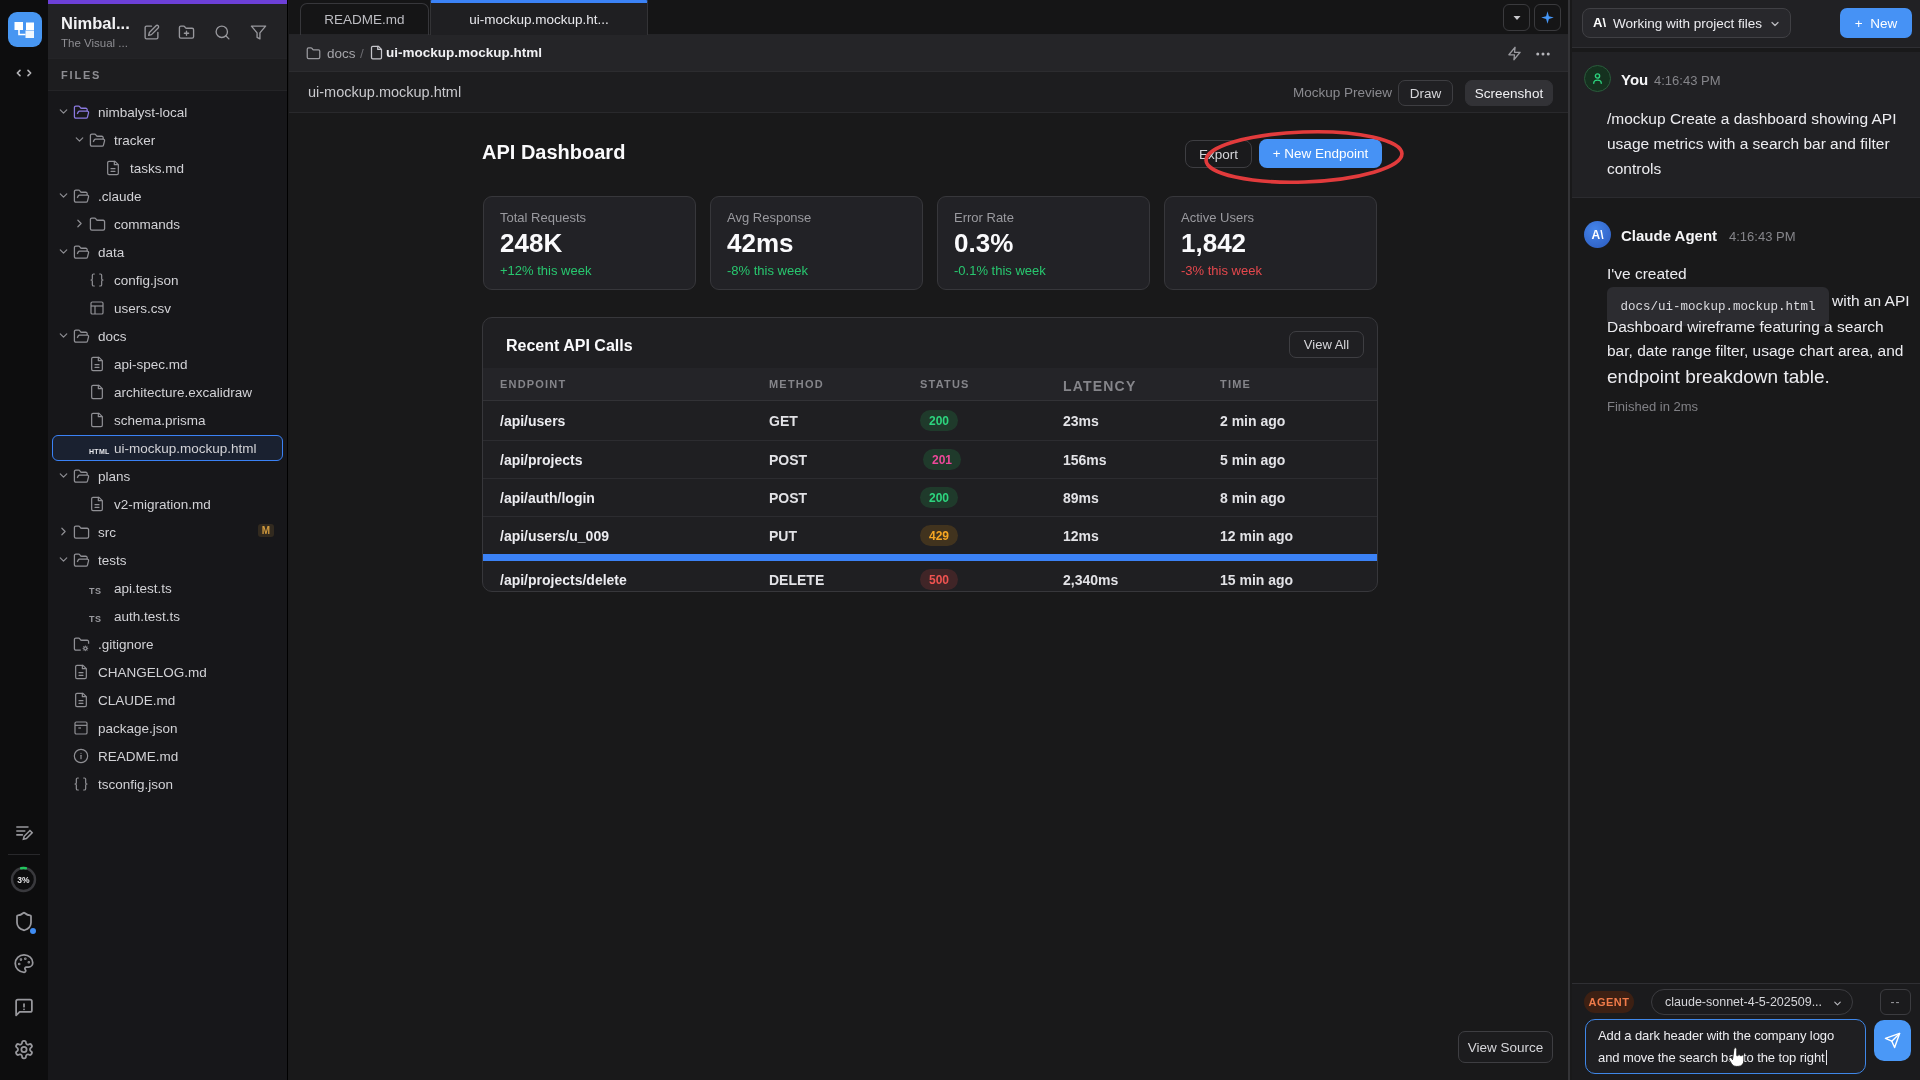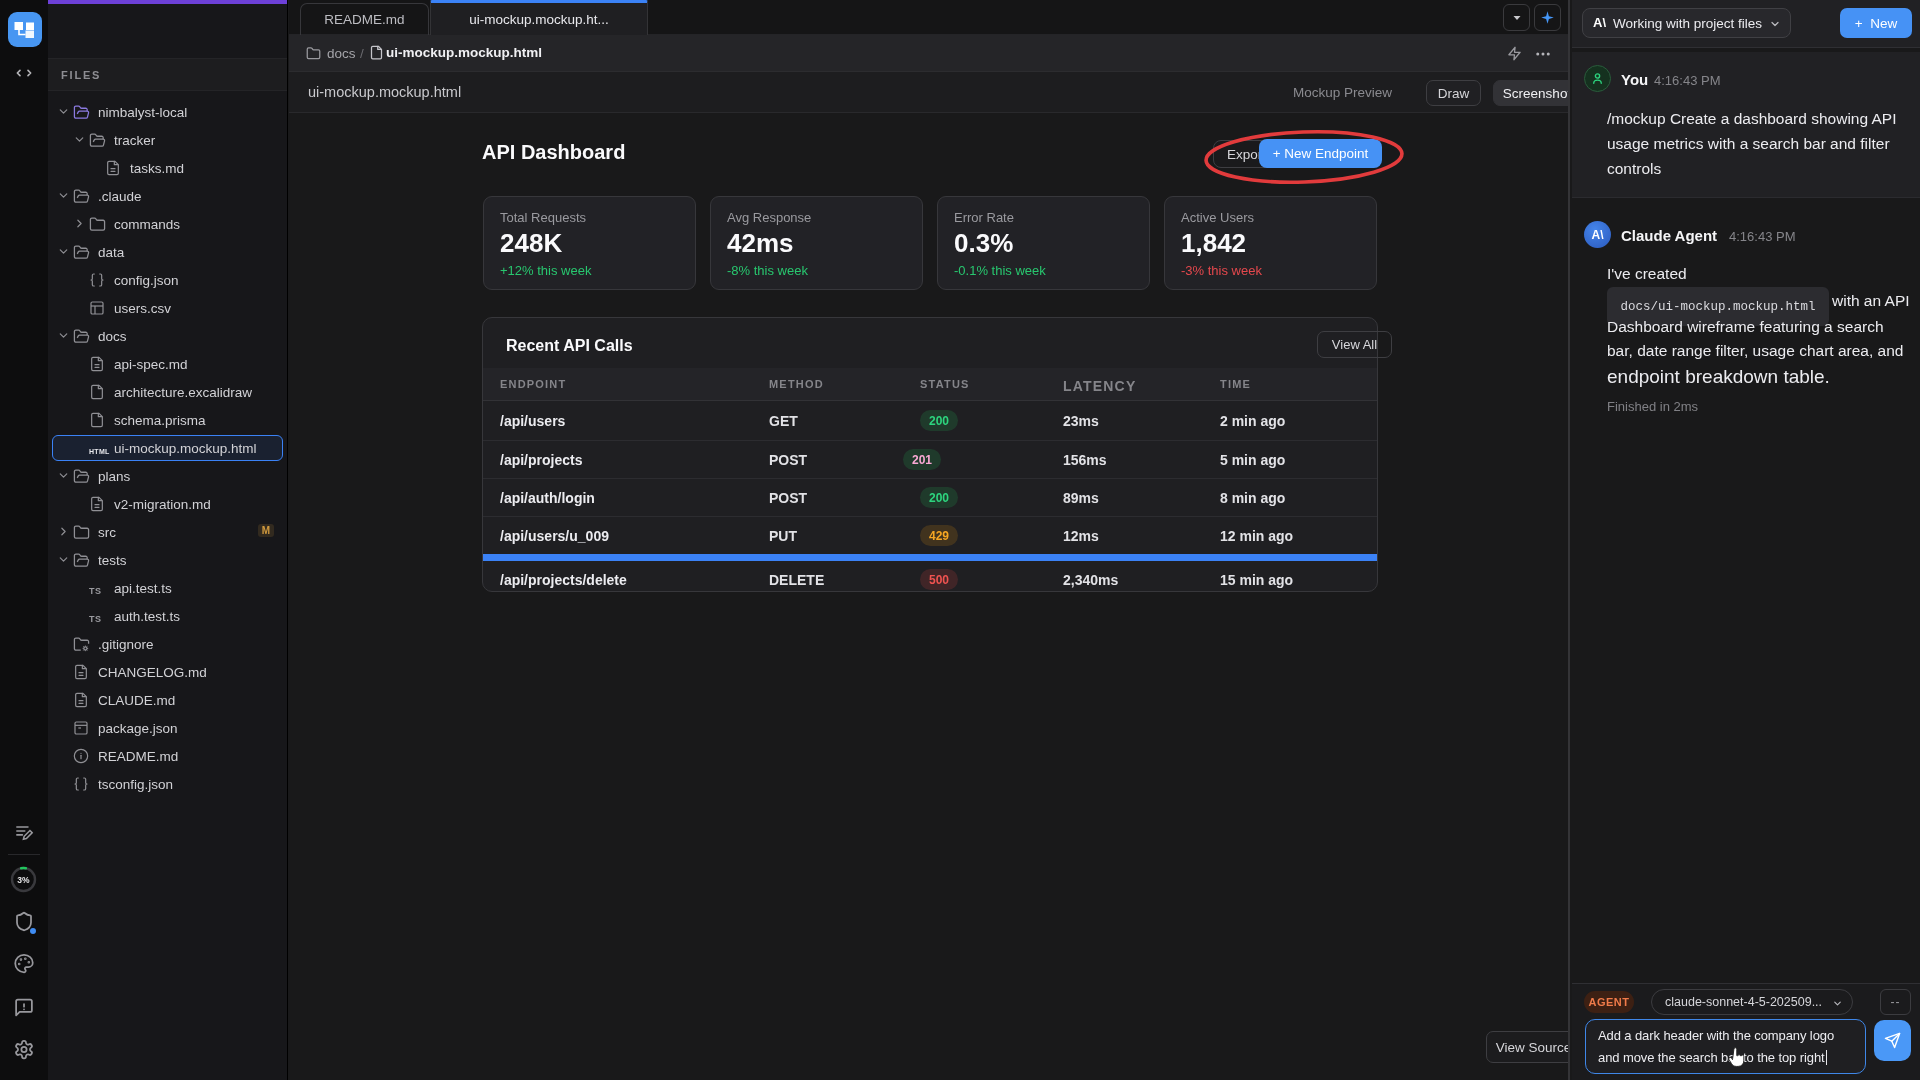--- a/index.html
+++ b/index.html
@@ -16,21 +16,21 @@
   #filesbar { position:absolute; left:0; top:58px; width:100%; height:33px; background:#1d1d1f; border-top:1px solid #242427; border-bottom:1px solid #242427; }
   .tr { position:absolute; left:0; width:240px; height:28px; display:flex; align-items:center; color:#d2d2d6; font-size:13.5px; }
   .tr .ch { position:absolute; color:#8e8e93; }
   .tr .ic { position:absolute; color:#909095; }
   .tr .tx { position:absolute; white-space:nowrap; }
   
   #main { left:289px; top:0; width:1279px; height:1080px; background:#19191a; }
   #tabbar { position:absolute; left:0; top:0; width:100%; height:35px; background:#151516; border-bottom:1px solid #242427; }
   #crumb { position:absolute; left:0; top:35px; width:100%; height:37px; background:#252528; border-bottom:1px solid #2c2c2f; }
   #ptool { position:absolute; left:0; top:72px; width:100%; height:41px; background:#1d1d1f; border-bottom:1px solid #29292c; }
-  .btn { position:absolute; display:flex; align-items:center; justify-content:center; border-radius:7px; font-size:13.5px; color:#d6d6da; border:1px solid #3e3e42; background:#202023;margin-left:28px; }
+  .btn { position:absolute; display:flex; align-items:center; justify-content:center; border-radius:7px; font-size:13.5px; color:#d6d6da; border:1px solid #3e3e42; background:#202023; }
   .card { position:absolute; background:#222226; border:1px solid #37373b; border-radius:9px; }
   .pill { position:absolute; border-radius:11px; font-size:12px; font-weight:bold; display:flex; align-items:center; justify-content:center; }
   
   #rpanel { left:1570px; top:0; width:350px; height:1080px; background:#19191a; }
   .mono { font-family:"Liberation Mono", monospace; }
 </style>
 </head>
 <body>
 <div id="rail" class="abs">
   <div class="abs" style="left:8px;top:12px;width:34px;height:35px;border-radius:9px;background:#4796f2;">
@@ -75,20 +75,40 @@
       <path d="M12 8v3"></path>
       <path d="M12 14h.01"></path>
     </svg>
   <svg class="railic" style="top:1039px" width="21" height="21" viewBox="0 0 24 24" fill="none" stroke="currentColor" stroke-width="2" stroke-linecap="round" stroke-linejoin="round">
       <path d="M12.22 2h-.44a2 2 0 0 0-2 2v.18a2 2 0 0 1-1 1.73l-.43.25a2 2 0 0 1-2 0l-.15-.08a2 2 0 0 0-2.73.73l-.22.38a2 2 0 0 0 .73 2.73l.15.1a2 2 0 0 1 1 1.72v.51a2 2 0 0 1-1 1.74l-.15.09a2 2 0 0 0-.73 2.73l.22.38a2 2 0 0 0 2.73.73l.15-.08a2 2 0 0 1 2 0l.43.25a2 2 0 0 1 1 1.73V20a2 2 0 0 0 2 2h.44a2 2 0 0 0 2-2v-.18a2 2 0 0 1 1-1.73l.43-.25a2 2 0 0 1 2 0l.15.08a2 2 0 0 0 2.73-.73l.22-.39a2 2 0 0 0-.73-2.73l-.15-.08a2 2 0 0 1-1-1.74v-.5a2 2 0 0 1 1-1.74l.15-.09a2 2 0 0 0 .73-2.73l-.22-.38a2 2 0 0 0-2.73-.73l-.15.08a2 2 0 0 1-2 0l-.43-.25a2 2 0 0 1-1-1.73V4a2 2 0 0 0-2-2z"></path>
       <circle cx="12" cy="12" r="3"></circle>
     </svg>
 </div>
 <div id="sidebar" class="abs">
   <div id="sbtop"></div>
+  <div id="sbhead">
+    <div class="abs" style="left:13px;top:10px;font-size:16.5px;font-weight:bold;color:#f2f2f4;">Nimbal...</div>
+    <div class="abs" style="left:13px;top:33px;font-size:11.5px;color:#8e8e93;">The Visual ...</div>
+    <svg class="abs" style="left:95px;top:20px;color:#98989d" width="17" height="17" viewBox="0 0 24 24" fill="none" stroke="currentColor" stroke-width="1.9" stroke-linecap="round" stroke-linejoin="round">
+        <path d="M12 3H5a2 2 0 0 0-2 2v14a2 2 0 0 0 2 2h14a2 2 0 0 0 2-2v-7"></path>
+        <path d="M18.4 2.6a2.1 2.1 0 1 1 3 3L12 15l-4 1 1-4Z"></path>
+      </svg>
+    <svg class="abs" style="left:130px;top:20px;color:#98989d" width="17" height="17" viewBox="0 0 24 24" fill="none" stroke="currentColor" stroke-width="1.9" stroke-linecap="round" stroke-linejoin="round">
+        <path d="M20 20a2 2 0 0 0 2-2V8a2 2 0 0 0-2-2h-7.9a2 2 0 0 1-1.69-.9L9.6 3.9A2 2 0 0 0 7.93 3H4a2 2 0 0 0-2 2v13a2 2 0 0 0 2 2Z"></path>
+        <path d="M12 10v6"></path>
+        <path d="M9 13h6"></path>
+      </svg>
+    <svg class="abs" style="left:166px;top:20px;color:#98989d" width="17" height="17" viewBox="0 0 24 24" fill="none" stroke="currentColor" stroke-width="1.9" stroke-linecap="round">
+        <circle cx="11" cy="11" r="8"></circle>
+        <path d="m21 21-4.3-4.3"></path>
+      </svg>
+    <svg class="abs" style="left:202px;top:20px;color:#98989d" width="17" height="17" viewBox="0 0 24 24" fill="none" stroke="currentColor" stroke-width="1.9" stroke-linecap="round" stroke-linejoin="round">
+        <path d="M22 3H2l8 9.46V19l4 2v-8.54Z"></path>
+      </svg>
+  </div>
   <div id="filesbar">
       <div class="abs" style="left:13px;top:10px;font-size:11px;font-weight:bold;letter-spacing:1.8px;color:#8e8e93;">FILES</div>
     </div>
   <div class="tr" style="top:98px">
       <span class="ch" style="left:9px;top:7px">
         <svg width="13" height="13" viewBox="0 0 24 24" fill="none" stroke="currentColor" stroke-width="2.2" stroke-linecap="round" stroke-linejoin="round">
           <path d="m6 9 6 6 6-6"></path>
         </svg>
       </span>
       <span class="ic" style="left:25px;top:6px;color:#8b7ae0">
@@ -428,21 +448,21 @@
     <div class="abs" style="left:0;top:84px;width:100%;height:38px;">
       <span class="abs" style="left:17px;top:11px;font-size:14px;font-weight:bold;color:#ececf0;">/api/users</span>
       <span class="abs" style="left:286px;top:11px;font-size:14px;font-weight:bold;color:#e2e2e6;">GET</span>
       <span class="pill" style="left:437px;top:8px;width:38px;height:21px;background:rgba(34,197,94,.16);color:#2dd47e;">200</span>
       <span class="abs" style="left:580px;top:11px;font-size:14px;font-weight:bold;color:#e2e2e6;">23ms</span>
       <span class="abs" style="left:737px;top:11px;font-size:14px;font-weight:bold;color:#e2e2e6;">2 min ago</span>
     </div>
     <div class="abs" style="left:0;top:122px;width:100%;height:38px;border-top:1px solid #2c2c30;">
       <span class="abs" style="left:17px;top:11px;font-size:14px;font-weight:bold;color:#ececf0;">/api/projects</span>
       <span class="abs" style="left:286px;top:11px;font-size:14px;font-weight:bold;color:#e2e2e6;">POST</span>
-      <span class="pill" style="left:420px;top:8px;width:38px;height:21px;background:rgba(34,197,94,.16);color:#f9a8d4;">201</span>
+      <span class="pill" style="left:440px;top:8px;width:38px;height:21px;background:rgba(34,197,94,.16);color:#ec4899;">201</span>
       <span class="abs" style="left:580px;top:11px;font-size:14px;font-weight:bold;color:#e2e2e6;">156ms</span>
       <span class="abs" style="left:737px;top:11px;font-size:14px;font-weight:bold;color:#e2e2e6;">5 min ago</span>
     </div>
     <div class="abs" style="left:0;top:160px;width:100%;height:38px;border-top:1px solid #2c2c30;">
       <span class="abs" style="left:17px;top:11px;font-size:14px;font-weight:bold;color:#ececf0;">/api/auth/login</span>
       <span class="abs" style="left:286px;top:11px;font-size:14px;font-weight:bold;color:#e2e2e6;">POST</span>
       <span class="pill" style="left:437px;top:8px;width:38px;height:21px;background:rgba(34,197,94,.16);color:#2dd47e;">200</span>
       <span class="abs" style="left:580px;top:11px;font-size:14px;font-weight:bold;color:#e2e2e6;">89ms</span>
       <span class="abs" style="left:737px;top:11px;font-size:14px;font-weight:bold;color:#e2e2e6;">8 min ago</span>
     </div>

